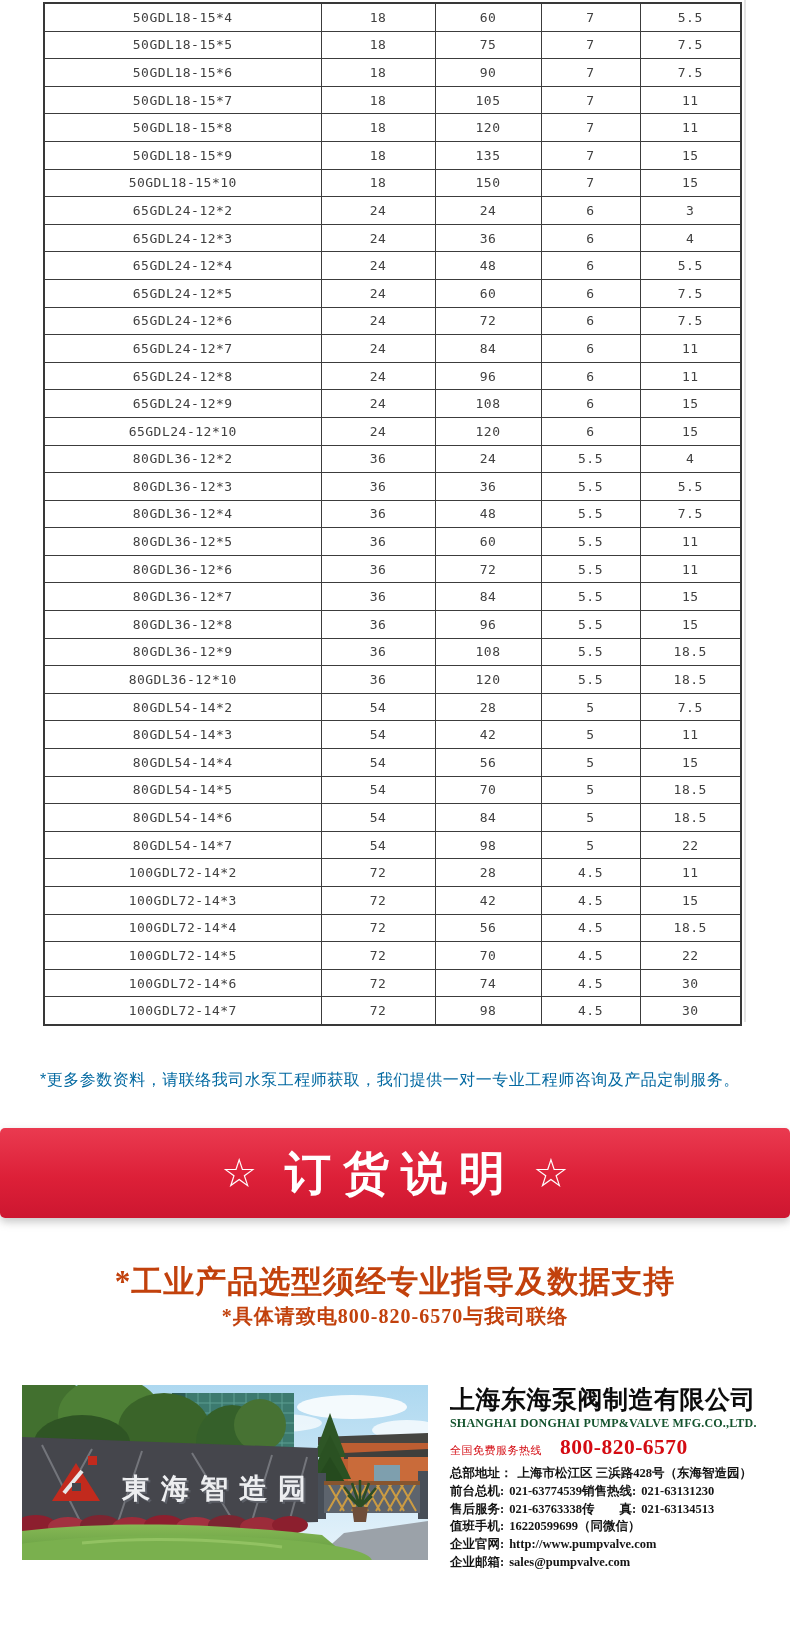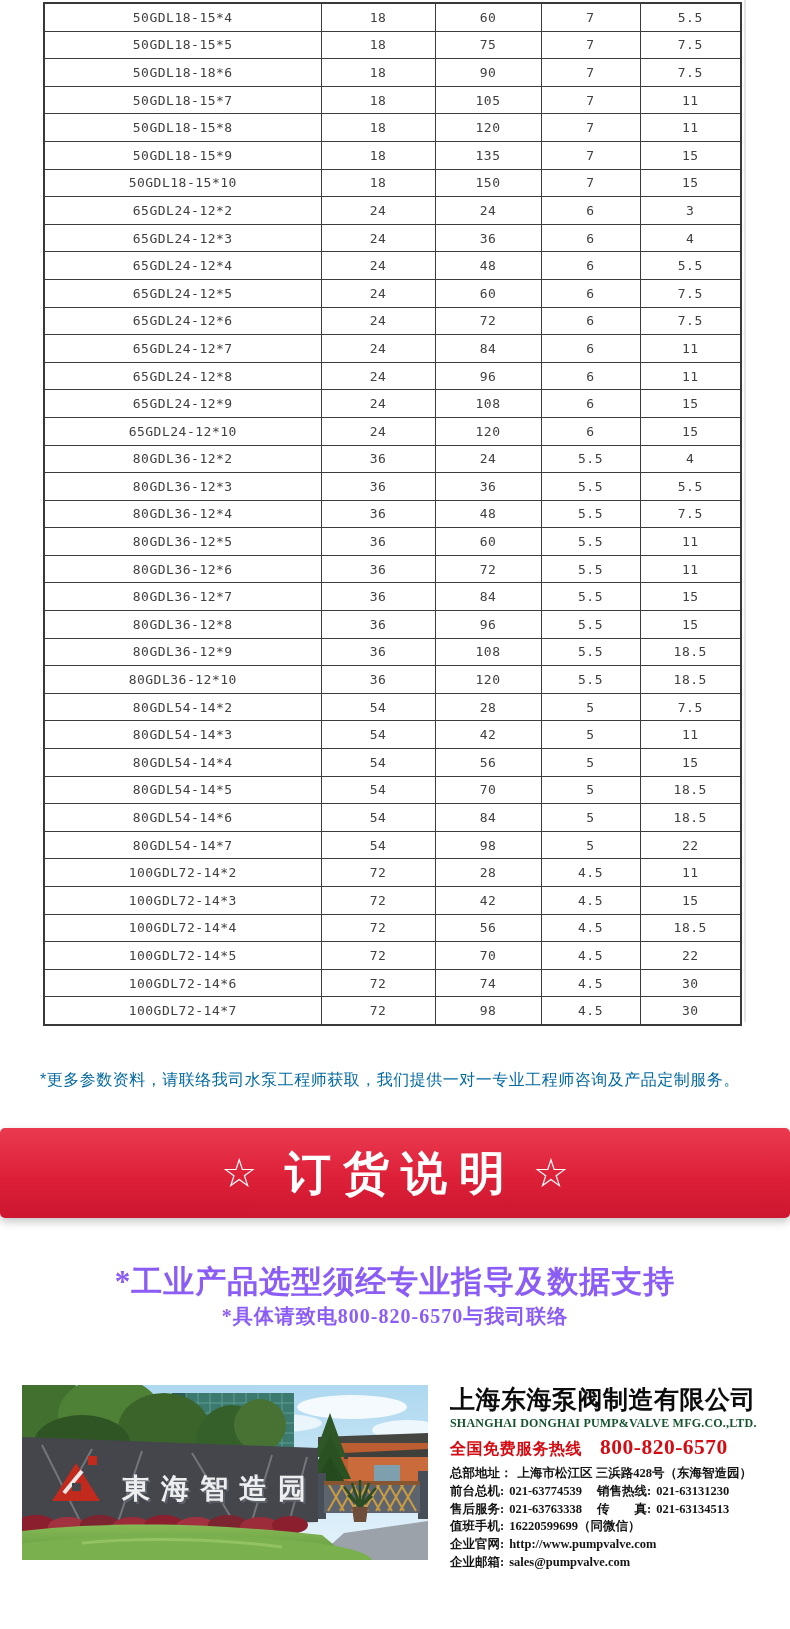--- a/index.html
+++ b/index.html
@@ -35,54 +35,54 @@
     display:flex;align-items:center;justify-content:center;
   }
   .banner .star{color:#ffffff;font-size:40px;line-height:1;margin:0 16px;font-weight:700;}
   .banner-title{
     color:#ffffff;font-size:46px;font-weight:900;letter-spacing:12px;
     text-indent:12px;line-height:1;
   }
   
   .notice{
     position:absolute;left:0;width:790px;text-align:center;
-    color:#8b5cf6;font-weight:900;
+    color:#c2410c;font-weight:900;
     font-family:"Liberation Serif","DejaVu Serif",serif;
     white-space:nowrap;
   }
   .notice1{top:1261px;font-size:31px;letter-spacing:1px;}
   .notice2{top:1303px;font-size:20px;letter-spacing:1px;}
   
   .company{position:absolute;top:1385px;left:22px;width:746px;display:flex;}
   .photo{width:406px;height:175px;flex:0 0 406px;overflow:hidden;background:#0ea5e9;}
   .photo svg{display:block;}
   .info{margin-left:22px;width:312px;}
   .cn-name{
     font-size:25px;font-weight:900;color:#0c0c0c;line-height:29px;
     letter-spacing:.5px;white-space:nowrap;
   }
   .en-name{
     font-family:"Liberation Serif","DejaVu Serif",serif;
     font-size:12px;font-weight:700;color:#14532d;line-height:15px;
     letter-spacing:.2px;margin-top:2px;white-space:nowrap;
   }
   .hotline{margin-top:4px;color:#d40b12;white-space:nowrap;}
-  .hl-label{font-size:16px;font-weight:700;letter-spacing:.5px;text-align:right;}
+  .hl-label{font-size:11px;font-weight:400;letter-spacing:.5px;text-align:right;}
   .hl-number{
     font-family:"Liberation Serif","DejaVu Serif",serif;
     font-size:21.5px;font-weight:900;margin-left:18px;letter-spacing:.5px;
   }
   .contacts{margin-top:5px;}
   .contact-line{
     font-family:"Liberation Serif","DejaVu Serif",serif;
     font-size:12.5px;font-weight:700;color:#141414;
     line-height:17.8px;white-space:nowrap;
   }
   .c-label{margin-right:5px;}
-  .c-label.second{margin-left:15px;}
+  .c-label.second{}
 </style>
 </head>
 <body>
 
 <table class="spec-table">
   <colgroup>
     <col style="width:277px">
       <col style="width:114px">
       <col style="width:106px">
     <col style="width:99px">
@@ -97,21 +97,21 @@
         <td>5.5</td>
       </tr>
       <tr>
         <td>50GDL18-15*5</td>
         <td>18</td>
         <td>75</td>
         <td>7</td>
         <td>7.5</td>
       </tr>
       <tr>
-        <td>50GDL18-18*6</td>
+        <td>50GDL18-15*6</td>
         <td>18</td>
         <td>90</td>
         <td>7</td>
         <td>7.5</td>
       </tr>
       <tr>
         <td>50GDL18-15*7</td>
         <td>18</td>
         <td>105</td>
         <td>7</td>

